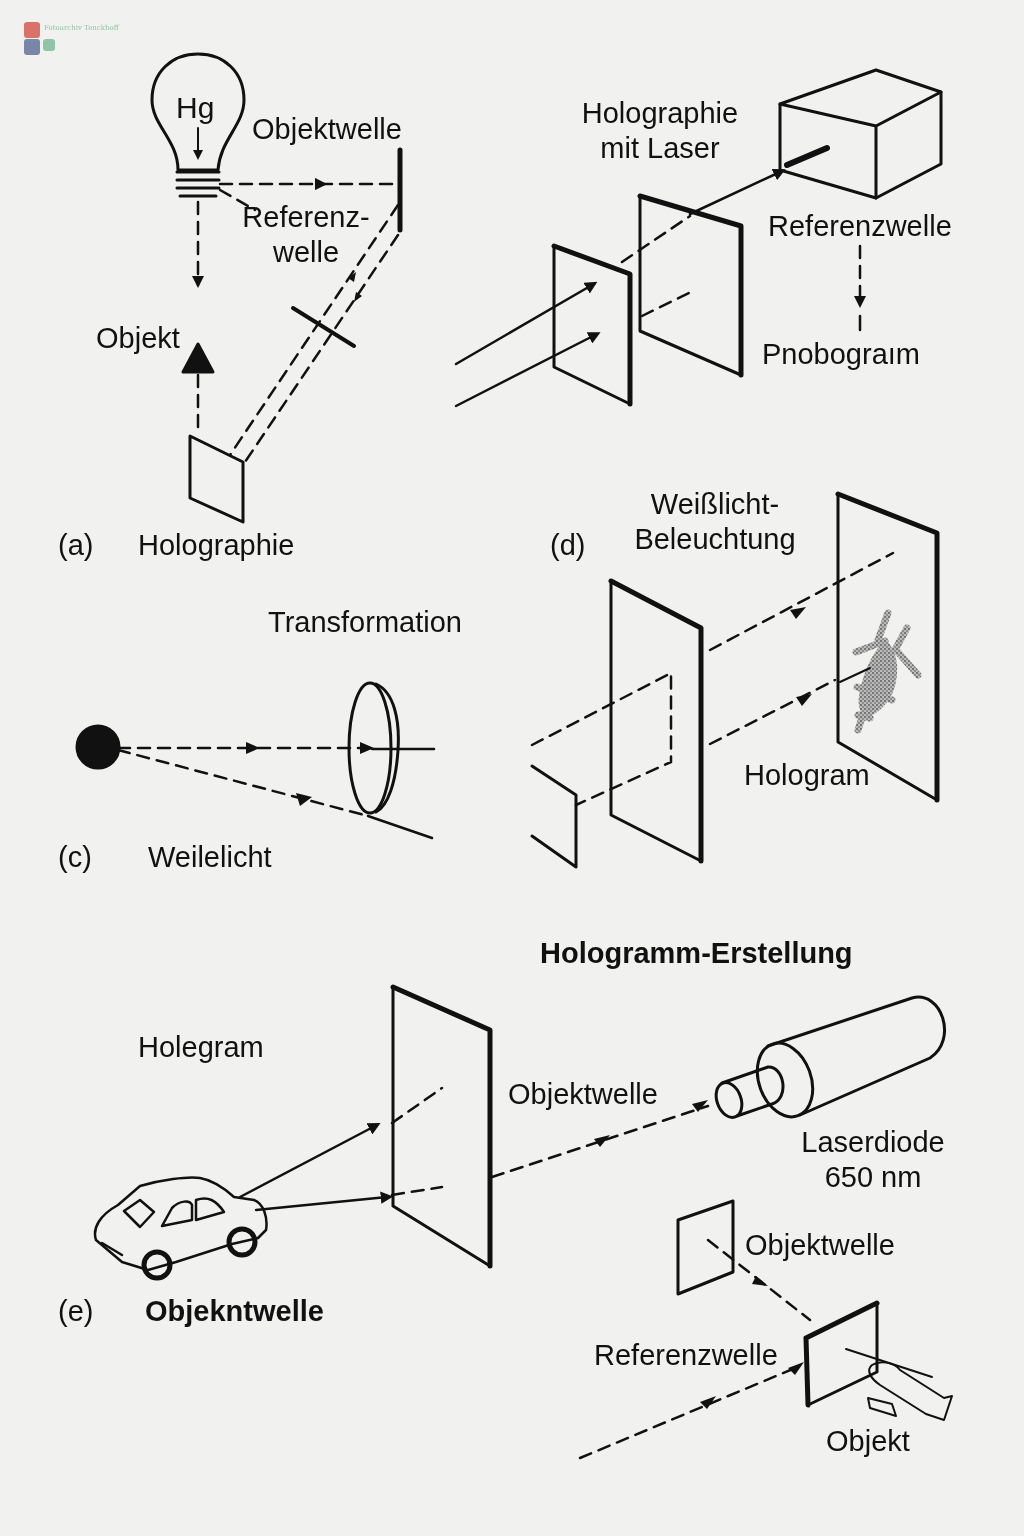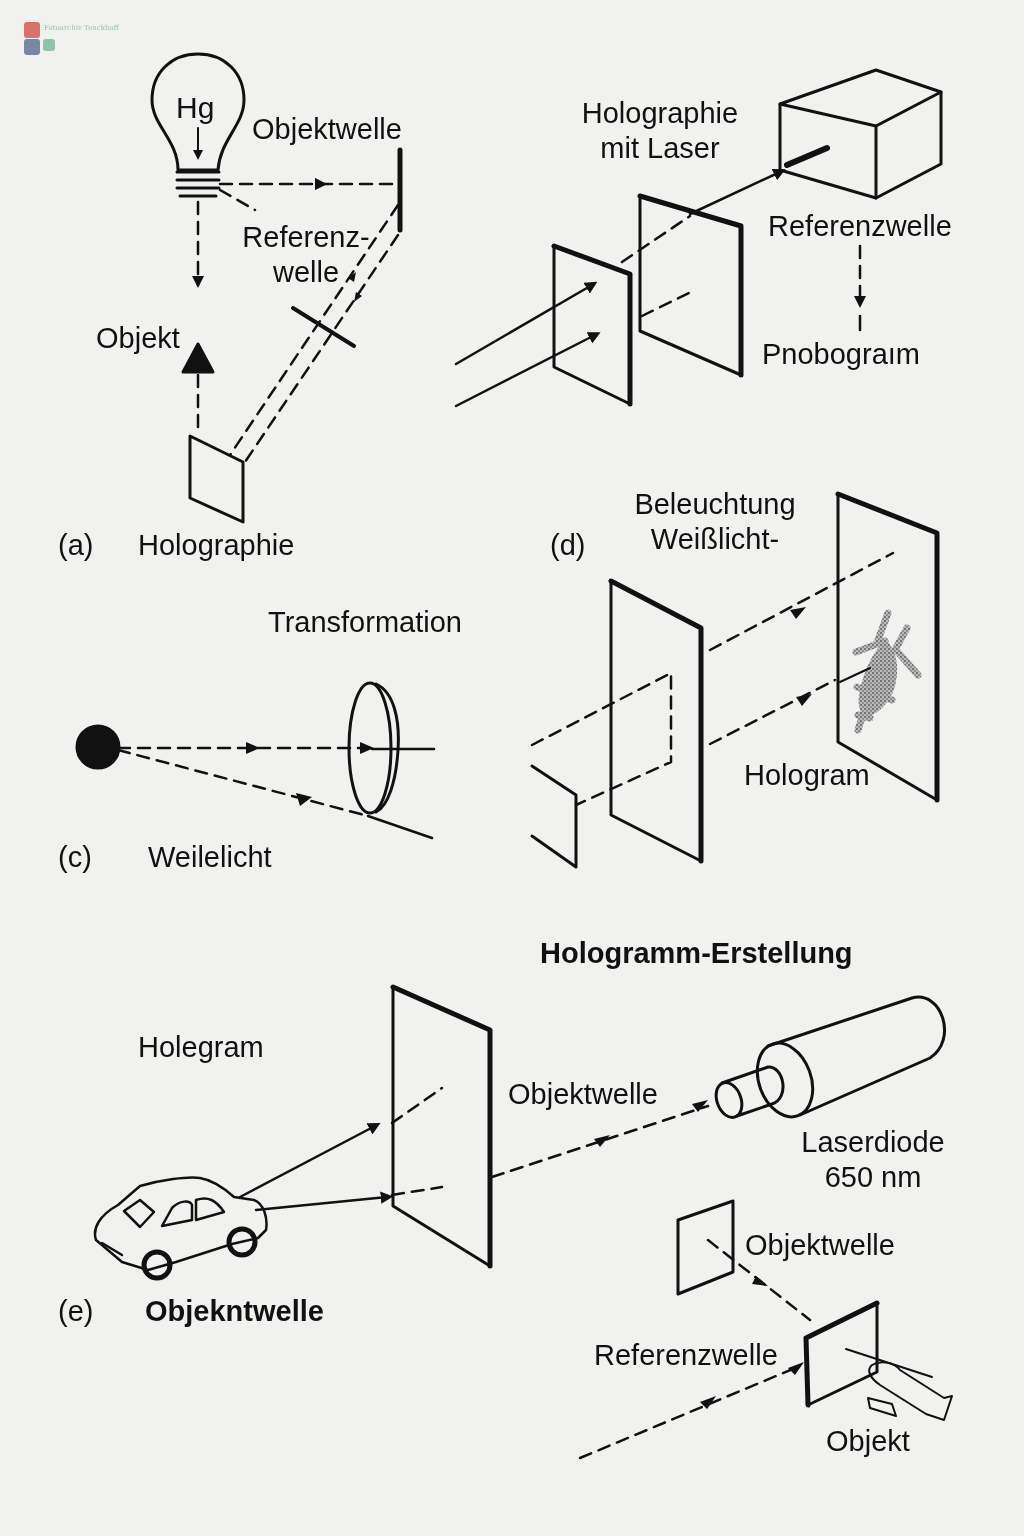--- a/index.html
+++ b/index.html
@@ -164,21 +164,21 @@
         <line x1="846" y1="1349" x2="932" y2="1377"></line>
         <path d="M872,1365 C880,1360 894,1362 900,1370 L944,1398 L952,1396 L944,1420 L926,1414 L880,1385 C870,1378 866,1370 872,1365 Z"></path>
         <path d="M868,1398 L892,1404 L896,1416 L870,1408 Z"></path>
       </g>
     </g>
   </g>
 </svg>
 
 <div class="lbl" style="left:176px;top:90px;font-size:30px;">Hg</div>
 <div class="lbl" style="left:252px;top:112px;">Objektwelle</div>
-<div class="lbl center" style="left:236px;top:200px;width:140px;margin-top:20px;">
+<div class="lbl center" style="left:236px;top:200px;width:140px;">
   <div>Referenz-</div>
   <div>welle</div>
 </div>
 <div class="lbl" style="left:96px;top:321px;">Objekt</div>
 <div class="lbl" style="left:58px;top:528px;">(a)</div>
 <div class="lbl" style="left:138px;top:528px;">Holographie</div>
 
 <div class="lbl center" style="left:560px;top:96px;width:200px;">
   <div>Holographie</div>
   <div>mit Laser</div>
@@ -187,22 +187,22 @@
 <div class="lbl" style="left:762px;top:337px;">Pnobograım</div>
 
 <div class="lbl" style="left:268px;top:605px;">
   <div>Transformation</div>
 </div>
 <div class="lbl" style="left:58px;top:840px;">(c)</div>
 <div class="lbl" style="left:148px;top:840px;">Weilelicht</div>
 
 <div class="lbl" style="left:550px;top:528px;">(d)</div>
 <div class="lbl center" style="left:620px;top:487px;width:190px;">
+  <div>Weißlicht-</div>
   <div>Beleuchtung</div>
-  <div>Weißlicht-</div>
 </div>
 <div class="lbl" style="left:744px;top:758px;">Hologram</div>
 
 <div class="lbl" style="left:540px;top:936px;font-weight:bold;">Hologramm-Erstellung</div>
 <div class="lbl" style="left:138px;top:1030px;">Holegram</div>
 <div class="lbl" style="left:508px;top:1077px;">Objektwelle</div>
 <div class="lbl center" style="left:788px;top:1125px;width:170px;">
   <div>Laserdiode</div>
   <div>650 nm</div>
 </div>

